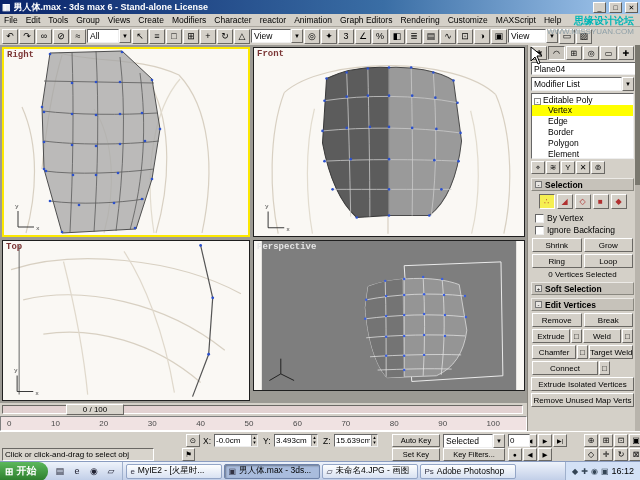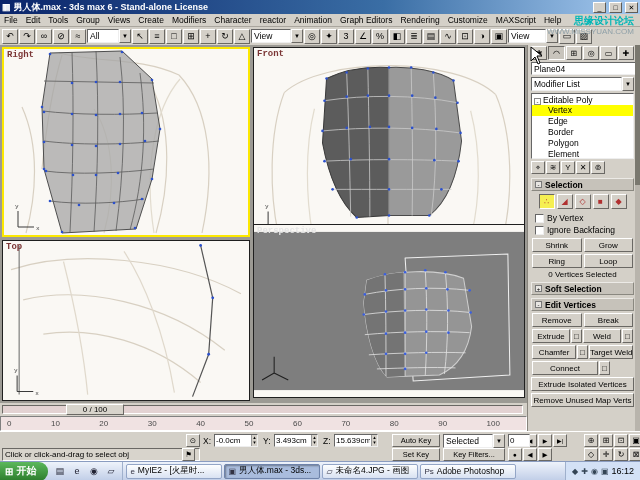--- a/index.html
+++ b/index.html
@@ -97,21 +97,21 @@
   .sfield { position:absolute; height:13px; display:flex; background:#fff; border:1px solid; border-color:#666 #eee #eee #666; }
   .sfield input { border:0; width:100%; font-size:8px; padding:0 1px; background:transparent; font-family:inherit; }
   .spin { width:7px; display:flex; flex-direction:column; background:#d4d0c8; border-left:1px solid #999; }
   .spin i { font-style:normal; font-size:5px; line-height:5px; text-align:center; }
   .pbk { position:absolute; left:508px; top:2px; display:flex; gap:1px; }
   .pbk button { width:14px; height:13px; font-size:6px; padding:0; background:#d4d0c8; border:1px solid; border-color:#fff #6a6864 #6a6864 #fff; }
   .pbk .frame { width:22px; height:13px; }
   .navg { position:absolute; display:flex; gap:1px; }
   .keyrow { position:absolute; left:508px; top:16px; display:flex; gap:1px; }
   .keyrow button { width:14px; height:13px; font-size:6.5px; padding:0; background:#d4d0c8; border:1px solid; border-color:#fff #6a6864 #6a6864 #fff; }
-  .promptf { position:absolute; left:2px; top:16px; width:198px; height:13px; font-size:8px; line-height:11px;
+  .promptf { position:absolute; left:2px; top:16px; width:152px; height:13px; font-size:8px; line-height:11px;
     padding:0 2px; background:#d8d4cc; border:1px solid; border-color:#6a6864 #fff #fff #6a6864;
     white-space:nowrap; overflow:hidden; }
   .tagf { position:absolute; left:197px; top:33px; width:108px; height:13px; font-size:8px; line-height:11px;
     padding:0 3px; background:#d8d4cc; border:1px solid; border-color:#6a6864 #fff #fff #6a6864; }
 
   
   #taskbar { position:absolute; left:0; top:461px; width:640px; height:19px;
     background:linear-gradient(#eef3fb,#c2cfe8); border-top:1px solid #8a9cc0; display:flex; align-items:center; }
   #startbtn { height:19px; display:flex; align-items:center; gap:3px; padding:0 12px 0 5px;
     background:linear-gradient(#5cb85c,#2c7d2c); color:#fff; font-weight:bold; font-size:10px;
@@ -367,21 +367,21 @@
         </g>
         <g stroke="#3a3a3a">
           <path d="M14 149 L14 133 M14 149 L30 149" fill="none"></path>
         </g>
         <text x="11" y="130" font-size="6" fill="#3a3a3a">y</text>
         <text x="32" y="152" font-size="6" fill="#3a3a3a">x</text>
       </svg>
       <span class="vp-label">Top</span>
     </div>
 
-    <div class="vp" id="vpD" style="left:253px;top:179px;width:272px;height:174px;">
+    <div class="vp" id="vpD" style="left:253px;top:195px;width:272px;height:151px;">
       <svg viewBox="0 0 268 157">
         <rect width="268" height="157" fill="#7e7e7e"></rect>
         <path d="M150 26 L252 22 L254 142 L158 148 Z" stroke="#f0f0f0" fill="none" stroke-width="1"></path>
         <path d="M112 48 C138 38 182 36 208 46 L216 94 C213 118 202 134 184 142 L132 144 C119 131 111 100 109 70 Z" fill="#959595" stroke="#cfcfcf" stroke-width="1"></path>
         <path d="M112 48 C124 43 136 41 148 40 L150 143 L132 144 C119 131 111 100 109 70 Z" fill="#747474"></path>
         <g stroke="#e2e2e2" fill="none" stroke-width="0.8">
           <path d="M130 42 C131 75 131 110 131 143"></path>
           <path d="M150 40 L150 143"></path>
           <path d="M170 38 C172 72 172 108 170 142"></path>
           <path d="M190 40 C193 74 193 108 189 141"></path>

